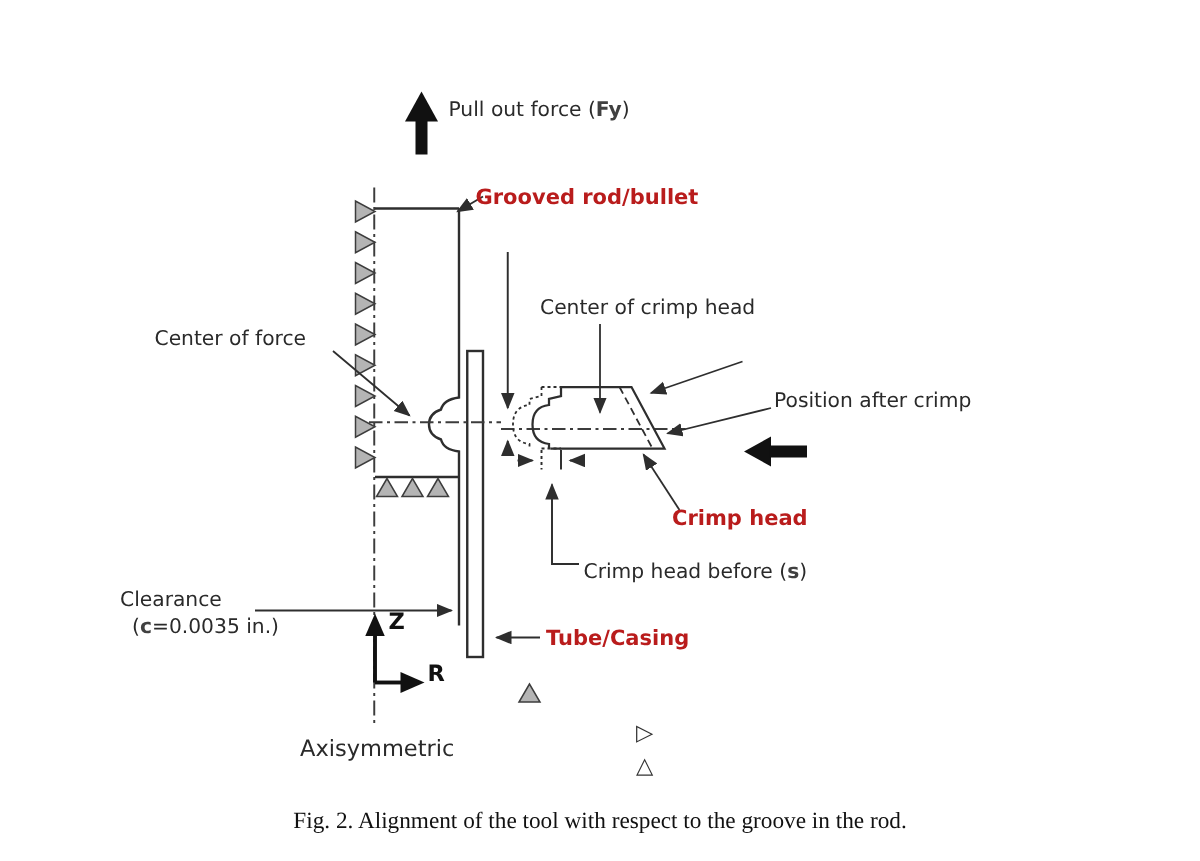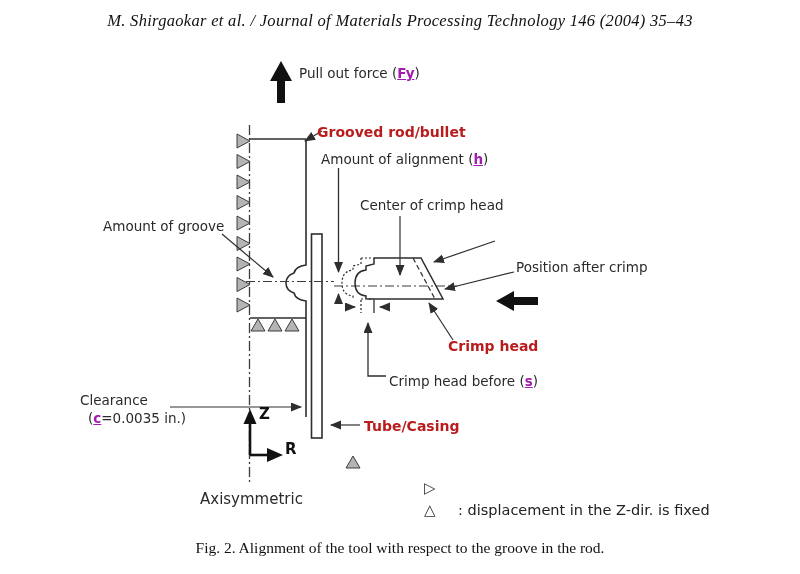--- a/index.html
+++ b/index.html
@@ -29,21 +29,21 @@
   }
   svg.diagram{position:absolute;left:0;top:0;}
   .lbl{
     position:absolute;
     font-size:13.5px;
     color:#2a2a2a;
     white-space:nowrap;
     line-height:1.15;
   }
   .lbl.bold{font-weight:bold;font-size:14px;color:#b91c1c;}
-  .lbl .b{font-weight:bold;color:#a21caf;text-decoration:underline;}
+  .lbl .b{font-weight:bold;color:#404040;}
   .axis-lbl{font-weight:bold;font-size:15px;color:#111;}
   .legend-row{
     position:absolute;
     display:flex;
     align-items:center;
     font-size:14.5px;
     color:#222;
     white-space:nowrap;
   }
   .legend-sym{
@@ -51,21 +51,20 @@
     width:34px;
     font-size:15px;
     color:#333;
   }
 </style>
 </head>
 <body>
 
 <div class="page">
 
-  <div class="journal-header">M. Shirgaokar et al. / Journal of Materials Processing Technology 146 (2004) 35–43</div>
 
   <svg class="diagram" width="800" height="574" viewBox="0 0 800 574">
     <defs>
       <marker id="ah" markerUnits="userSpaceOnUse" markerWidth="12" markerHeight="10" refX="10" refY="4.5" orient="auto">
         <path d="M0,0 L11,4.5 L0,9 z" fill="#2e2e2e"></path>
       </marker>
     </defs>
 
     <path d="M249.5,125 V483" stroke="#3c3c3c" stroke-width="1.3" fill="none" stroke-dasharray="10 3 2 3"></path>
 
@@ -153,25 +152,24 @@
       <polygon points="250,409 243.5,424 256.5,424" stroke="none"></polygon>
       <line x1="250" y1="455" x2="268" y2="455" stroke-width="2.6"></line>
       <polygon points="283,455 267,448 267,462" stroke="none"></polygon>
     </g>
   </svg>
 
   <div class="lbl" style="left:299px;top:66px;"><span>Pull out force (</span><span class="b">Fy</span><span>)</span></div>
 
   <div class="lbl bold" style="left:317px;top:124px;">Grooved rod/bullet</div>
 
-  <div class="lbl" style="left:321px;top:152px;"><span>Amount of alignment (</span><span class="b">h</span><span>)</span></div>
 
   <div class="lbl" style="left:360px;top:198px;">Center of crimp head</div>
 
-  <div class="lbl" style="left:103px;top:219px;">Amount of groove</div>
+  <div class="lbl" style="left:103px;top:219px;">Center of force</div>
 
 
   <div class="lbl" style="left:516px;top:260px;">Position after crimp</div>
 
 
   <div class="lbl bold" style="left:448px;top:338px;">Crimp head</div>
 
   <div class="lbl" style="left:389px;top:374px;"><span>Crimp head before (</span><span class="b">s</span><span>)</span></div>
 
   <div class="lbl" style="left:80px;top:393px;">Clearance</div>
@@ -184,18 +182,17 @@
 
   <div class="lbl axis-lbl" style="left:285px;top:441px;">R</div>
 
   <div class="lbl" style="left:200px;top:491px;font-size:15px;">Axisymmetric</div>
 
   <div class="legend-row" style="left:424px;top:479px;">
     <span class="legend-sym">▷</span>
   </div>
   <div class="legend-row" style="left:424px;top:501px;">
     <span class="legend-sym">△</span>
-    <span>: displacement in the Z-dir. is fixed</span>
   </div>
 
   <div class="caption">Fig. 2. Alignment of the tool with respect to the groove in the rod.</div>
 
 </div>
 
 </body></html>

